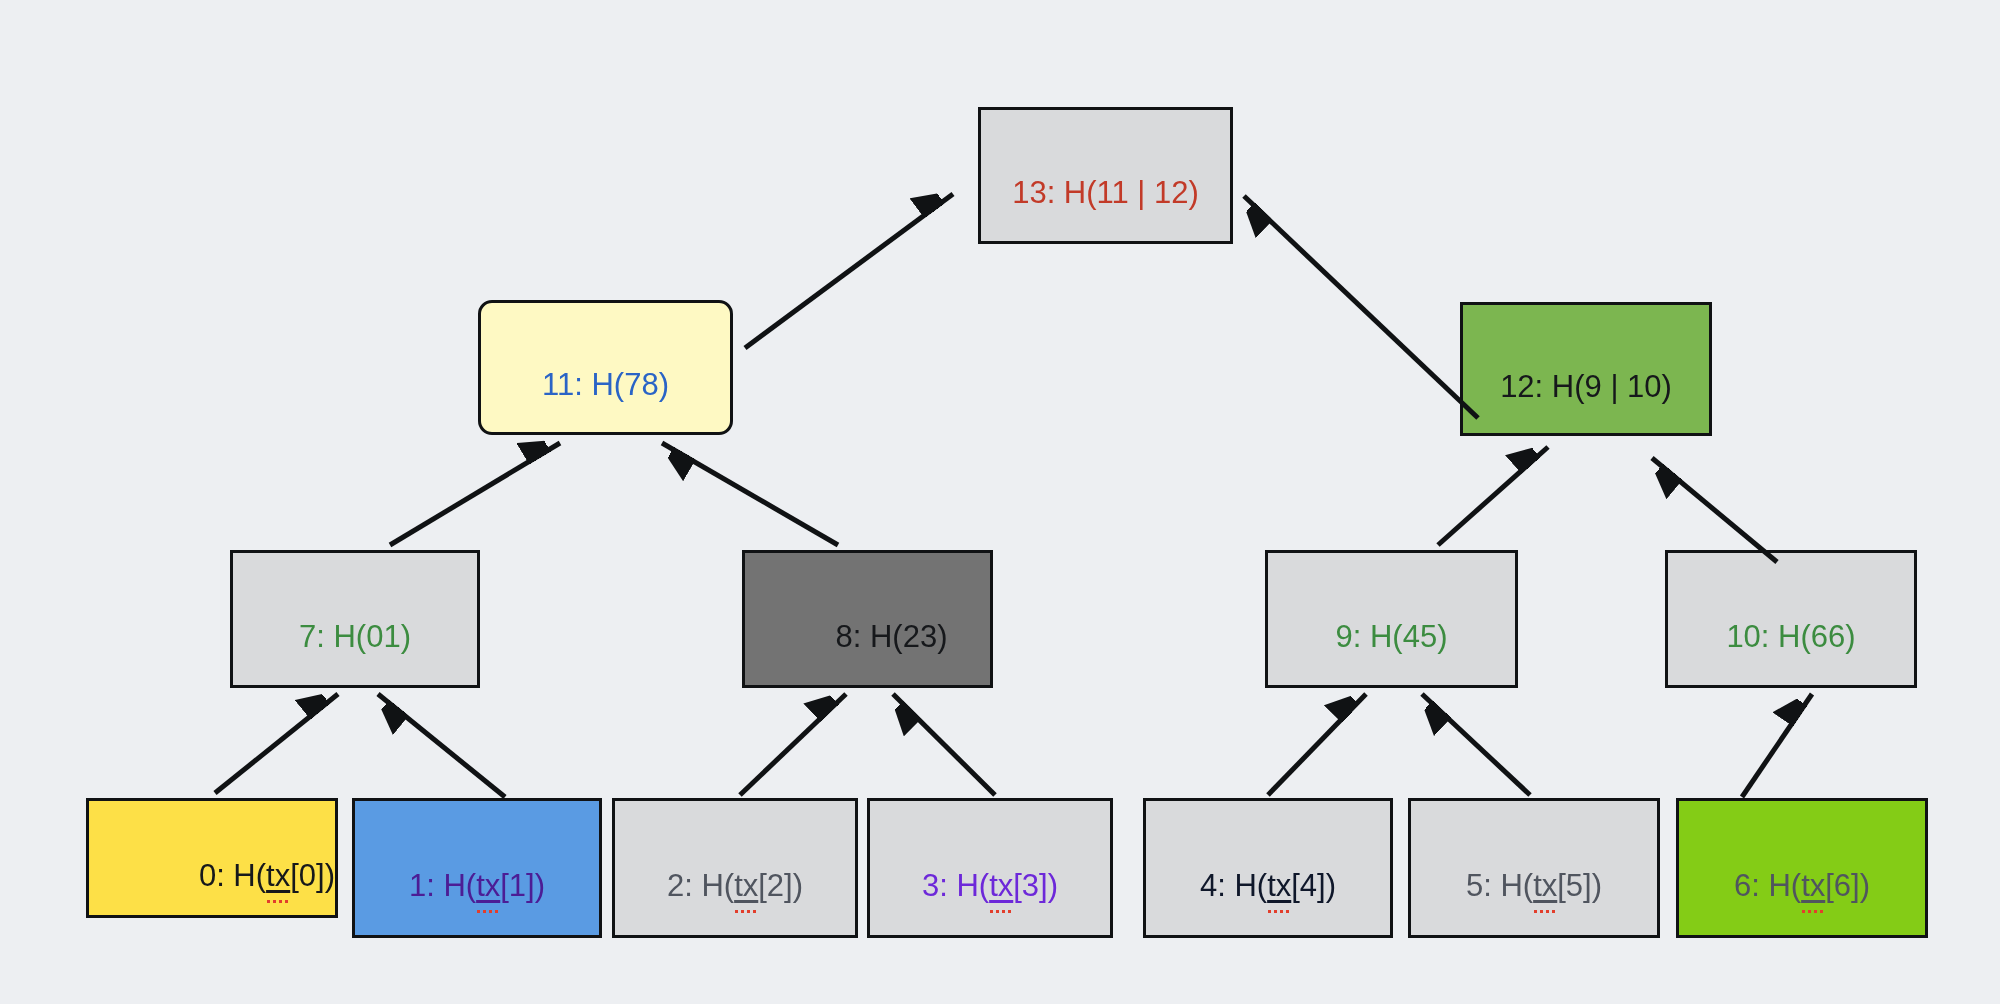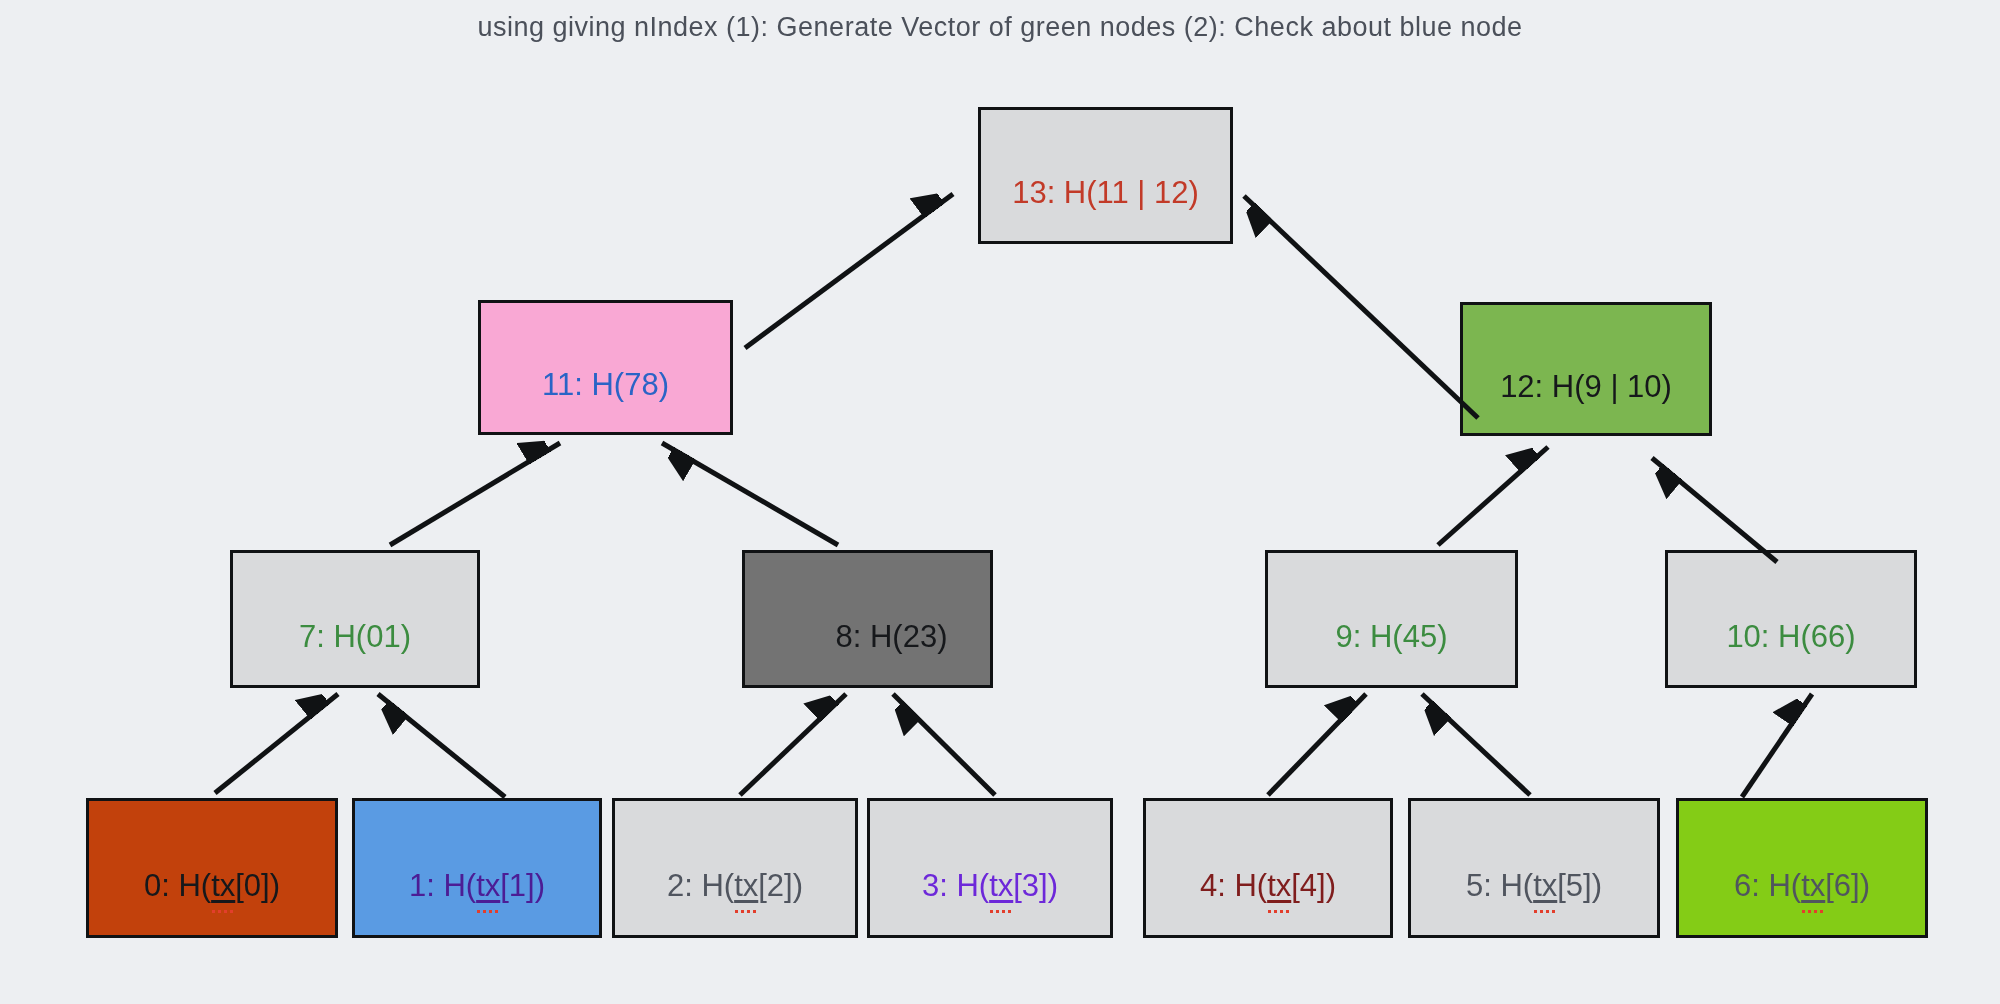--- a/index.html
+++ b/index.html
@@ -41,56 +41,55 @@
     position:absolute;left:0;top:0;
     pointer-events:none;
     z-index:5;
   }
   #node-layer{position:absolute;left:0;top:0;z-index:1;}
 </style>
 </head>
 <body>
 
 <div id="canvas" style="background: rgb(237, 239, 242);">
-  <div id="title" style="color: rgb(75, 80, 90);">using giving nIndex (1): Generate Vector of green nodes (2): Check about blue node</div>
   <div id="node-layer">
       <div class="node" style="left: 978px; top: 107px; width: 255px; height: 137px; background: rgb(217, 218, 220); color: rgb(194, 58, 40); border-color: rgb(16, 18, 20);">
         <span class="label"><span>13: H(11 | 12)</span></span>
       </div>
-      <div class="node" style="left: 478px; top: 300px; width: 255px; height: 135px; background: #f9a8d4; color: rgb(42, 100, 198); border-color: rgb(16, 18, 20);">
+      <div class="node" style="left: 478px; top: 300px; width: 255px; height: 135px; background: #fef9c3; color: rgb(42, 100, 198); border-color: rgb(16, 18, 20); border-radius: 14px;">
         <span class="label"><span>11: H(78)</span></span>
       </div>
       <div class="node" style="left: 1460px; top: 302px; width: 252px; height: 134px; background: rgb(124, 182, 80); color: rgb(22, 24, 27); border-color: rgb(16, 18, 20);">
         <span class="label"><span>12: H(9 | 10)</span></span>
       </div>
       <div class="node" style="left: 230px; top: 550px; width: 250px; height: 138px; background: rgb(217, 218, 220); color: rgb(60, 140, 64); border-color: rgb(16, 18, 20);">
         <span class="label"><span>7: H(01)</span></span>
       </div>
       <div class="node" style="left: 742px; top: 550px; width: 251px; height: 138px; background: #737373; color: rgb(22, 24, 27); border-color: rgb(16, 18, 20); padding-left: 48px;">
         <span class="label"><span>8: H(23)</span></span>
       </div>
       <div class="node" style="left: 1265px; top: 550px; width: 253px; height: 138px; background: rgb(217, 218, 220); color: rgb(60, 140, 64); border-color: rgb(16, 18, 20);">
         <span class="label"><span>9: H(45)</span></span>
       </div>
       <div class="node" style="left: 1665px; top: 550px; width: 252px; height: 138px; background: rgb(217, 218, 220); color: rgb(60, 140, 64); border-color: rgb(16, 18, 20);">
         <span class="label"><span>10: H(66)</span></span>
       </div>
-      <div class="node" style="left: 86px; top: 798px; width: 252px; height: 140px; background: #c2410c; color: rgb(22, 24, 27); border-color: rgb(16, 18, 20);">
+      <div class="node" style="left: 86px; top: 798px; width: 252px; height: 120px; background: #fde047; color: rgb(22, 24, 27); border-color: rgb(16, 18, 20); justify-content: flex-end;">
         <span class="label"><span>0: H(</span><span class="tx">tx</span><span>[0])</span></span>
       </div>
       <div class="node" style="left: 352px; top: 798px; width: 250px; height: 140px; background: rgb(90, 155, 227); color: #4c1d95; border-color: rgb(16, 18, 20);">
         <span class="label"><span>1: H(</span><span class="tx">tx</span><span>[1])</span></span>
       </div>
       <div class="node" style="left: 612px; top: 798px; width: 246px; height: 140px; background: rgb(217, 218, 220); color: rgb(80, 85, 95); border-color: rgb(16, 18, 20);">
         <span class="label"><span>2: H(</span><span class="tx">tx</span><span>[2])</span></span>
       </div>
       <div class="node" style="left: 867px; top: 798px; width: 246px; height: 140px; background: rgb(217, 218, 220); color: #6d28d9; border-color: rgb(16, 18, 20);">
         <span class="label"><span>3: H(</span><span class="tx">tx</span><span>[3])</span></span>
       </div>
-      <div class="node" style="left: 1143px; top: 798px; width: 250px; height: 140px; background: rgb(217, 218, 220); color: #7f1d1d; border-color: rgb(16, 18, 20);">
+      <div class="node" style="left: 1143px; top: 798px; width: 250px; height: 140px; background: rgb(217, 218, 220); color: #0f172a; border-color: rgb(16, 18, 20);">
         <span class="label"><span>4: H(</span><span class="tx">tx</span><span>[4])</span></span>
       </div>
       <div class="node" style="left: 1408px; top: 798px; width: 252px; height: 140px; background: rgb(217, 218, 220); color: rgb(80, 85, 95); border-color: rgb(16, 18, 20);">
         <span class="label"><span>5: H(</span><span class="tx">tx</span><span>[5])</span></span>
       </div>
       <div class="node" style="left: 1676px; top: 798px; width: 252px; height: 140px; background: #84cc16; color: rgb(80, 85, 95); border-color: rgb(16, 18, 20);">
         <span class="label"><span>6: H(</span><span class="tx">tx</span><span>[6])</span></span>
       </div>
     </div>
   <svg id="arrow-layer" width="2000" height="1004" viewBox="0 0 2000 1004">

